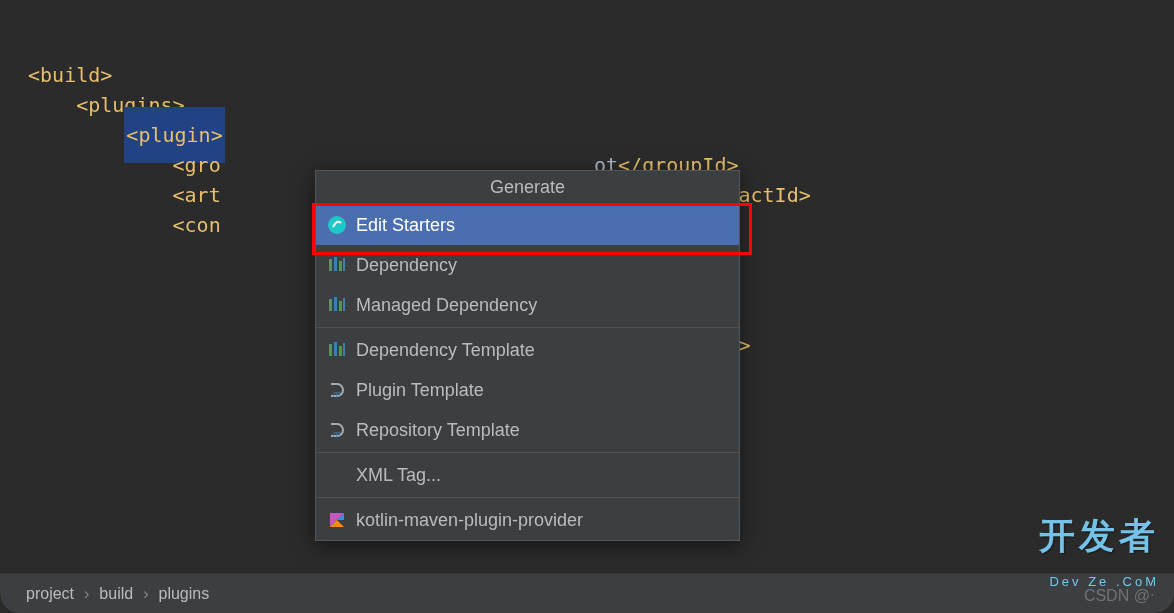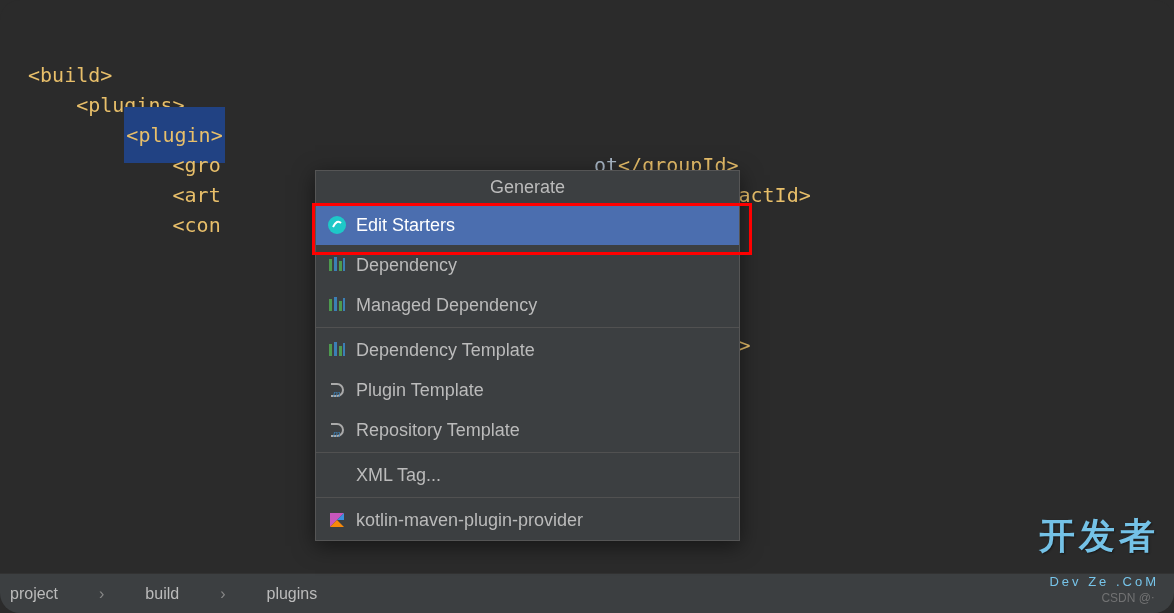--- a/index.html
+++ b/index.html
@@ -35,25 +35,24 @@
     padding: 16px 2px;
   }
   .breadcrumb {
     position: absolute;
     bottom: 0; left: 0; right: 0;
     height: 40px;
     background: #3c3f41;
     border-top: 1px solid #323232;
     display: flex;
     align-items: center;
-    padding-left: 0;
+    padding-left: 16px;
     font-family: sans-serif;
     font-size: 16px;
     color: #bbbbbb;
-    gap: 31px;
   }
   .breadcrumb-item { padding: 0 10px; }
   .breadcrumb-sep { color: #888; }
   .popup {
     position: absolute;
     left: 315px;
     top: 170px;
     width: 425px;
     background: #3c3f41;
     border: 1px solid #555;
@@ -120,21 +119,21 @@
     color: #7dd3fc;
     letter-spacing: 3px;
     opacity: 0.9;
     z-index: 300;
   }
   .watermark-csdn {
     position: absolute;
     right: 20px;
     bottom: 8px;
     font-family: sans-serif;
-    font-size: 12px;
+    font-size: 16px;
     color: #888;
     opacity: 0.7;
     z-index: 300;
   }
   .squiggle { text-decoration: underline wavy #6a8759; text-decoration-thickness: 1px; }
 </style>
 </head>
 <body>
 
 <div class="editor">

